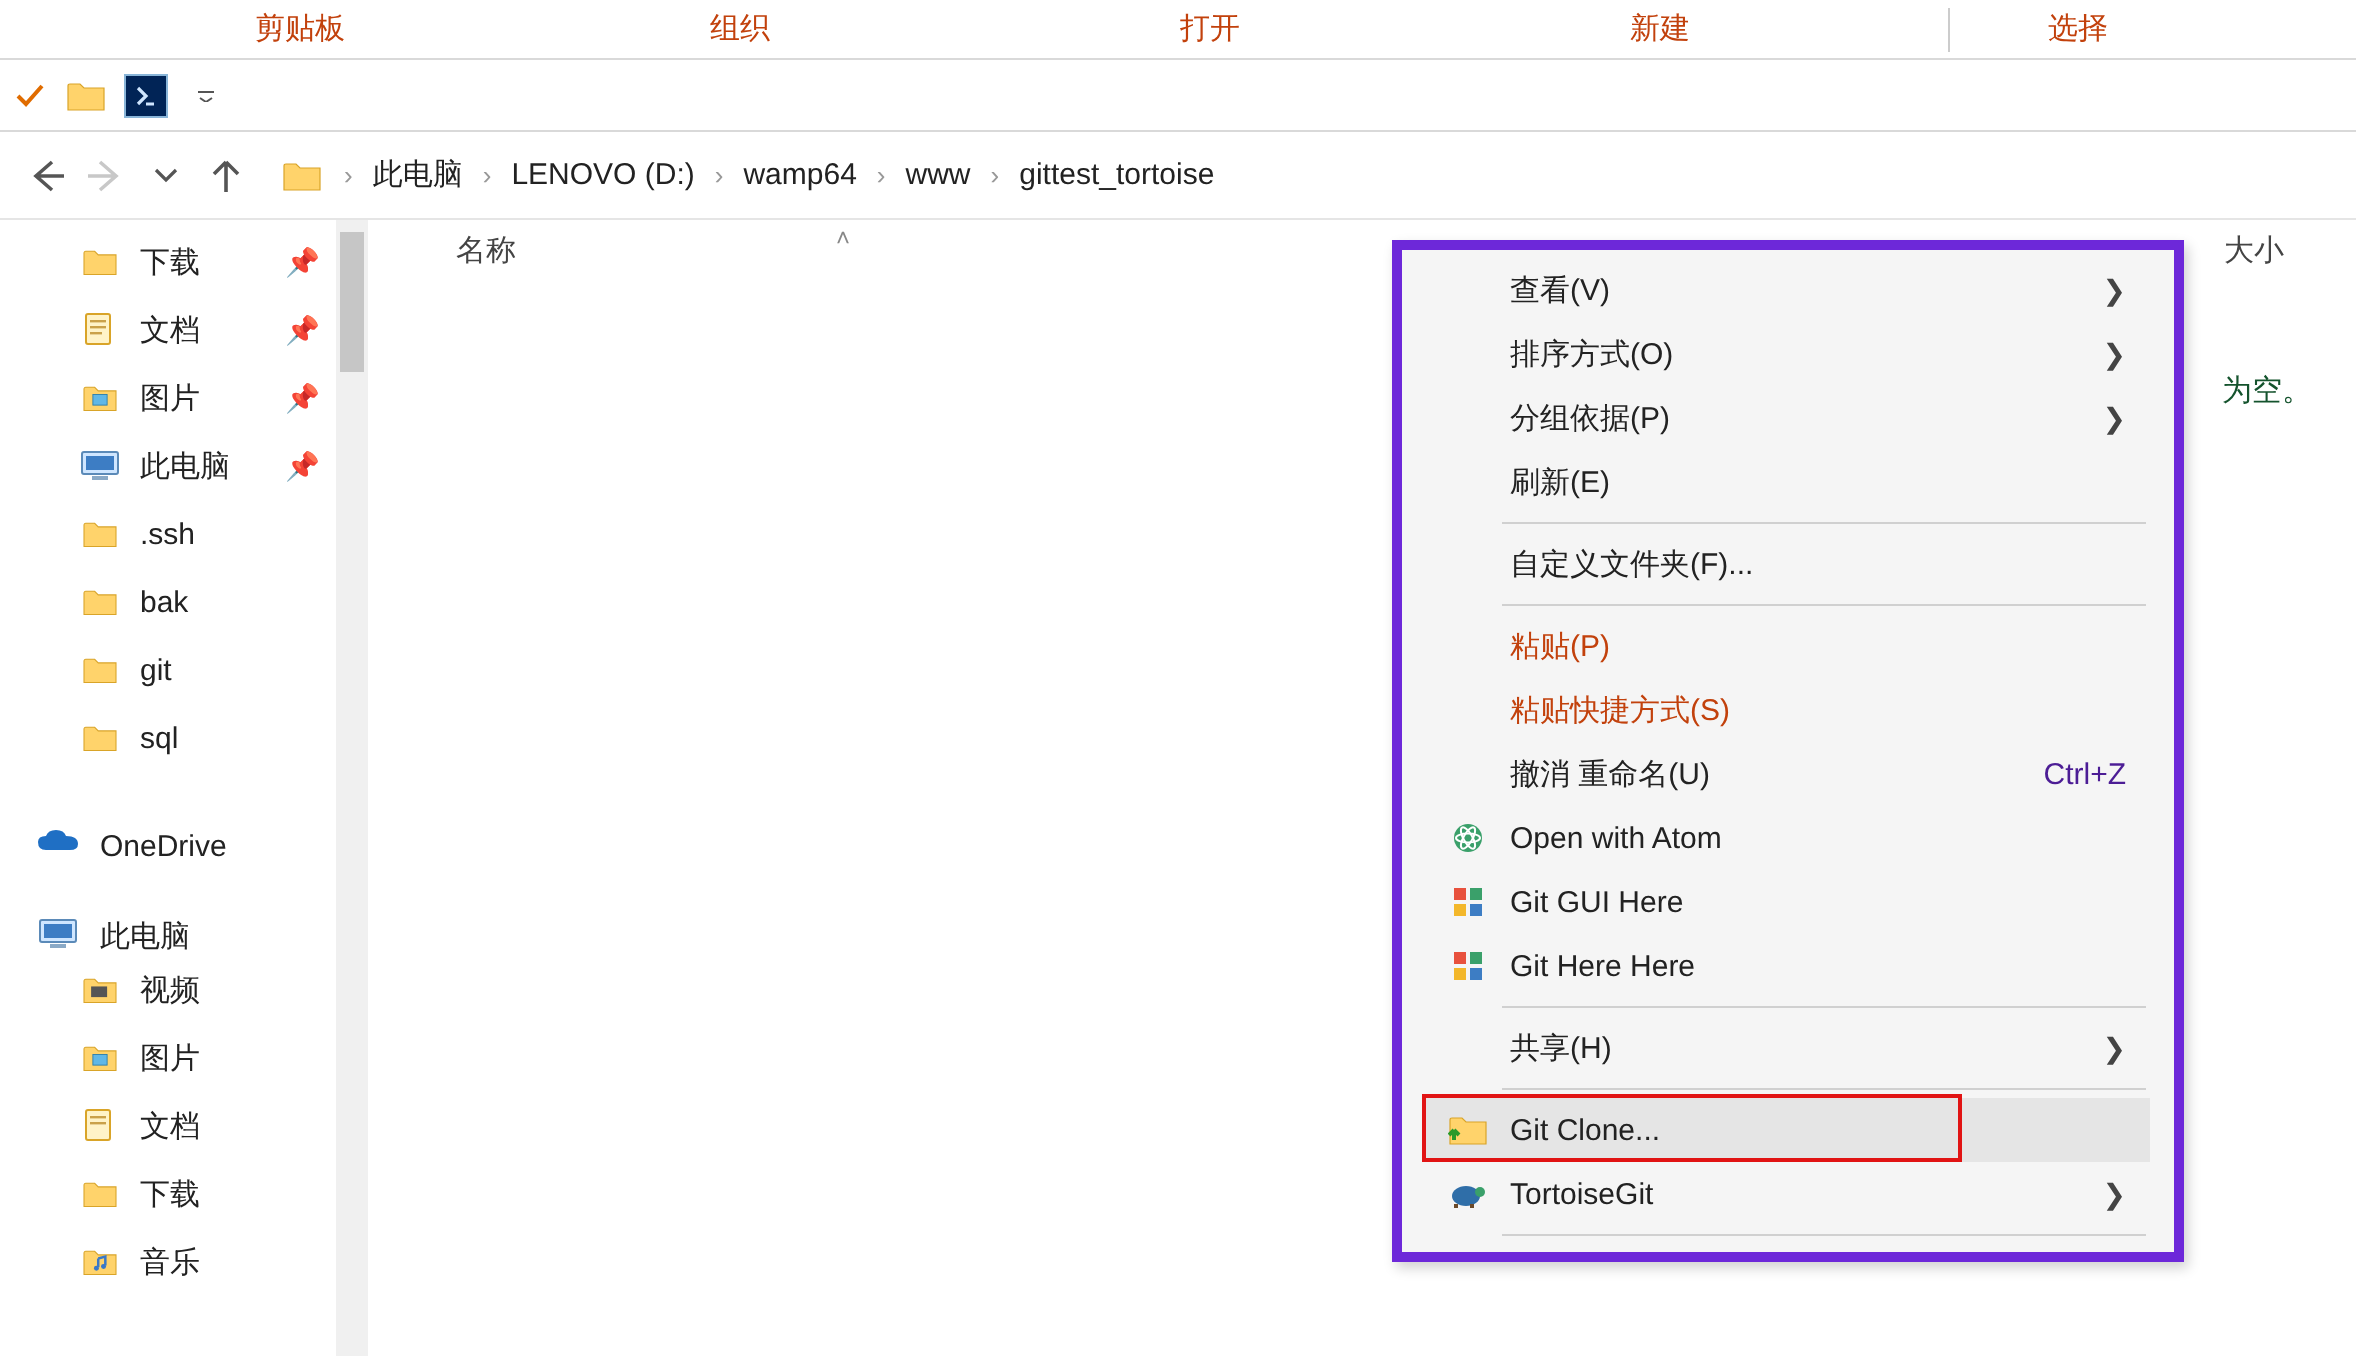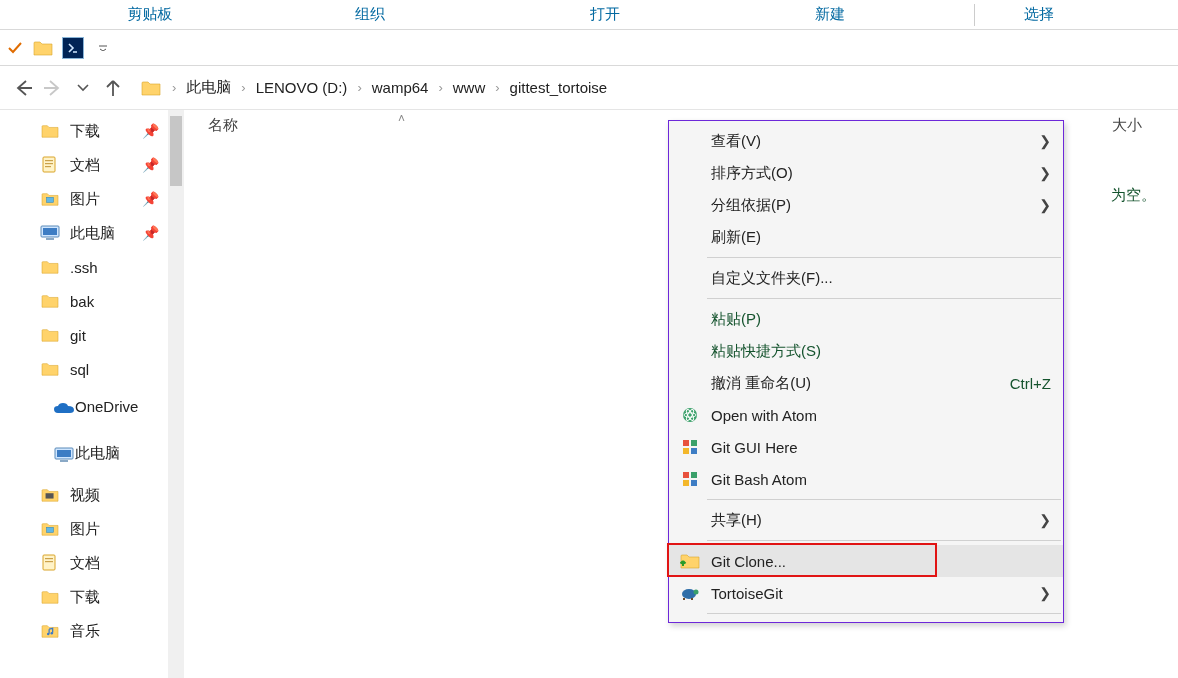--- a/index.html
+++ b/index.html
@@ -11,21 +11,21 @@
     color: #222;
     width: 1178px;
     height: 678px;
     overflow: hidden;
   }
   .ribbon-tabs {
     height: 30px;
     border-bottom: 1px solid #d9d9d9;
     display: flex;
     align-items: center;
-    color: #0369a1;
+    color: #c2410c;
   }
   .ribbon-tabs > div { flex: 0 0 auto; text-align: center; }
   .rt-spacer1 { width: 70px; }
   .rt-item { padding: 4px 0; }
   .rt-sep { width: 1px; height: 22px; background: #ccc; margin: 0 14px; }
   .quick-bar {
     height: 36px;
     display: flex;
     align-items: center;
     padding-left: 4px;
@@ -54,49 +54,49 @@
   .sb-thumb { position: absolute; left: 2px; right: 2px; top: 6px; height: 70px; background: #c6c6c6; }
   .sb-item {
     display: flex;
     align-items: center;
     height: 34px;
     padding-left: 40px;
     gap: 10px;
   }
   .sb-item .pin { margin-left: auto; margin-right: 8px; color: #777; font-size: 14px; }
   .sb-item .ico { width: 20px; height: 20px; display: flex; align-items: center; justify-content: center; }
-  .sb-section { display: flex; align-items: flex-start; height: 34px; padding-left: 18px; gap: 0; margin-top: 12px; margin-left: 35px; }
+  .sb-section { display: flex; align-items: flex-end; height: 34px; padding-left: 18px; gap: 10px; margin-top: 12px; }
   .sb-section .ico { width: 22px; height: 22px; display: flex; align-items: center; justify-content: center; }
   .content { flex: 1; position: relative; }
-  .col-headers { display: flex; align-items: center; height: 30px; padding-left: 24px; color: #444; }
+  .col-headers { display: flex; align-items: center; height: 30px; padding-left: 44px; color: #444; }
   .col-name { width: 420px; position: relative; }
   .sort-tri { position: absolute; left: 190px; top: -4px; color: #888; font-size: 12px; }
   .col-size { position: absolute; right: 36px; }
   .empty-text { position: absolute; right: 22px; top: 76px; color: #14532d; }
   .ctx-menu {
     position: absolute;
-    left: 668px;
+    left: 696px;
     top: 120px;
     width: 396px;
     background: #f5f5f5;
-    border: 1px solid #6d28d9;
+    border: 5px solid #6d28d9;
     box-shadow: 2px 3px 6px rgba(0,0,0,.18);
-    padding: 4px 0;
+    padding: 4px 12px;
   }
   .ctx-item {
     display: flex;
     align-items: center;
     height: 32px;
     padding-left: 42px;
     padding-right: 12px;
     position: relative;
   }
   .ctx-item .arrow { margin-left: auto; color: #444; font-size: 14px; }
-  .ctx-item .sc { margin-left: auto; color: #14532d; }
-  .ctx-item.disabled { color: #14532d; }
+  .ctx-item .sc { margin-left: auto; color: #4c1d95; }
+  .ctx-item.disabled { color: #c2410c; }
   .ctx-item .cicon { position: absolute; left: 10px; width: 22px; height: 22px; display: flex; align-items: center; justify-content: center; }
   .ctx-sep { height: 1px; background: #d0d0d0; margin: 4px 2px 4px 38px; }
   .ctx-item.hover { background: #e5e5e5; }
   .ctx-highlight {
     position: absolute;
     border: 2px solid #e11414;
     pointer-events: none;
   }
   svg { display: block; }
   .folder-svg { fill: #ffd36b; stroke: #d9a428; stroke-width: .6; }
@@ -403,21 +403,21 @@
   </div>
   <div class="ctx-item">
     <span class="cicon">
         <svg width="18" height="18" viewBox="0 0 18 18">
           <rect x="2" y="2" width="6" height="6" fill="#e8513d"></rect>
           <rect x="10" y="2" width="6" height="6" fill="#3aa06a"></rect>
           <rect x="2" y="10" width="6" height="6" fill="#f3b72a"></rect>
           <rect x="10" y="10" width="6" height="6" fill="#3d7dc4"></rect>
         </svg>
       </span>
-    <span>Git Bash Atom</span>
+    <span>Git Here Here</span>
   </div>
   <div class="ctx-sep"></div>
   <div class="ctx-item">
     <span>共享(H)</span>
     <span class="arrow">❯</span>
   </div>
   <div class="ctx-sep"></div>
   <div class="ctx-item hover" style="position:relative">
     <span class="cicon">
         <svg width="20" height="18" viewBox="0 0 20 18">

